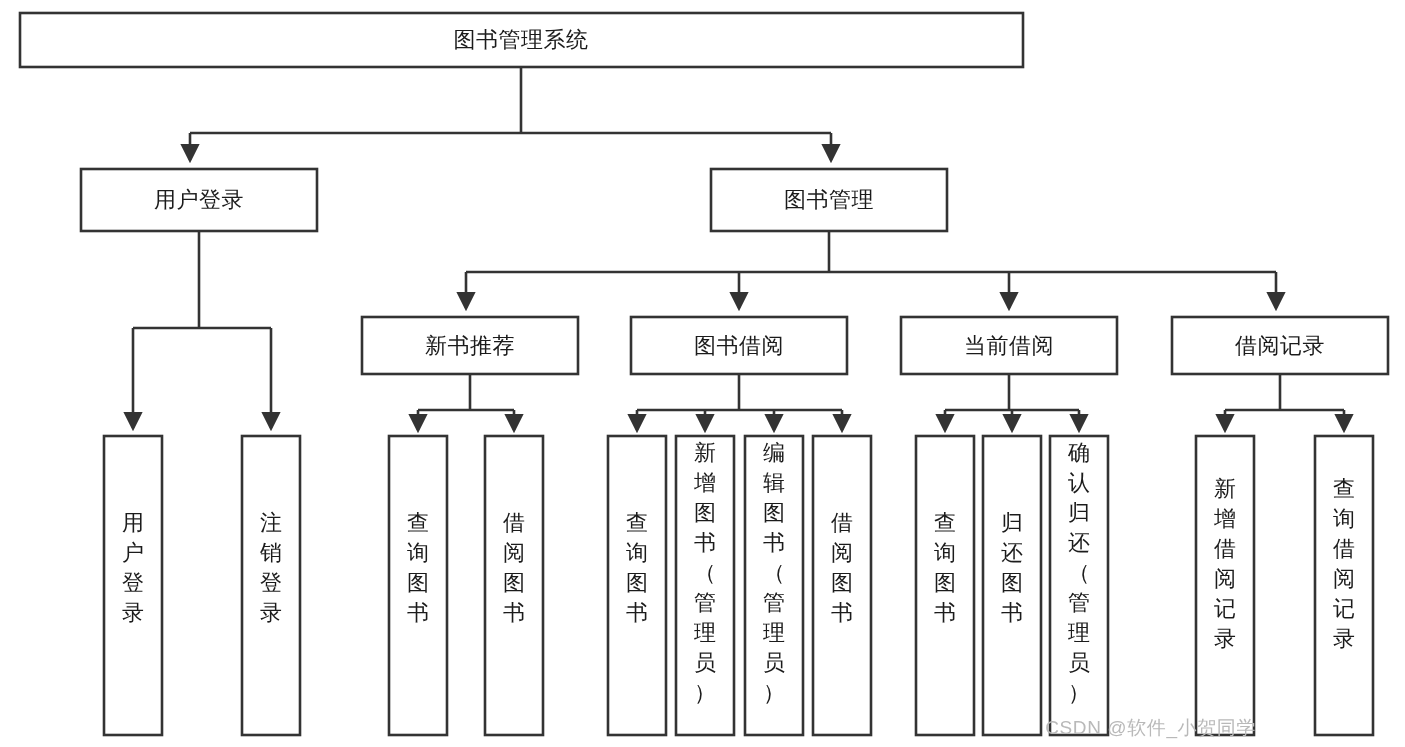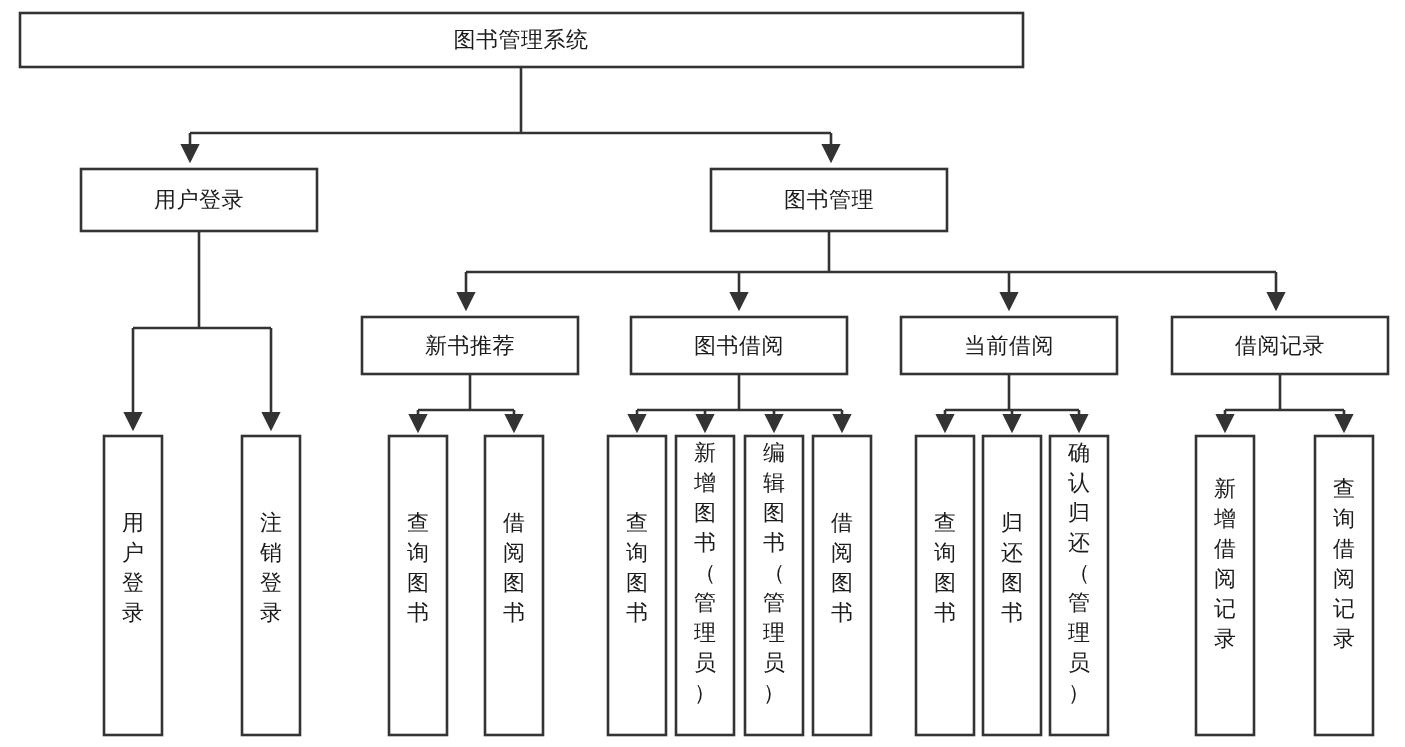--- a/index.html
+++ b/index.html
@@ -220,13 +220,14 @@
       <rect class="node-box" x="1196" y="436" width="58" height="299"></rect>
       <text class="leaf-label" x="1225" y="496"><tspan x="1225" y="496">新</tspan><tspan x="1225" y="526">增</tspan><tspan x="1225" y="556">借</tspan><tspan x="1225" y="586">阅</tspan><tspan x="1225" y="616">记</tspan><tspan x="1225" y="646">录</tspan></text>
     </g>
     <g>
       <rect class="node-box" x="1315" y="436" width="58" height="299"></rect>
       <text class="leaf-label" x="1344" y="496"><tspan x="1344" y="496">查</tspan><tspan x="1344" y="526">询</tspan><tspan x="1344" y="556">借</tspan><tspan x="1344" y="586">阅</tspan><tspan x="1344" y="616">记</tspan><tspan x="1344" y="646">录</tspan></text>
     </g>
 
   </svg>
 
+  <div class="watermark">CSDN @软件_小贺同学</div>
 </div>
 
 </body></html>

